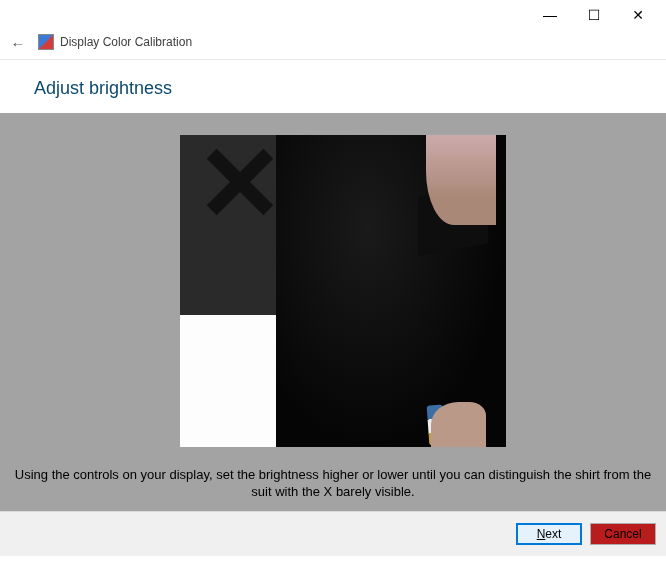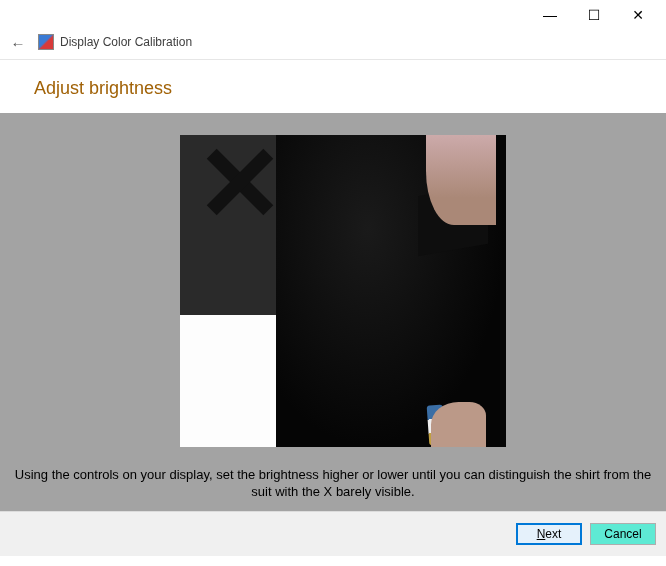--- a/index.html
+++ b/index.html
@@ -39,21 +39,21 @@
     font-size: 15px;
   }
   .app-icon {
     width: 16px; height: 16px;
     margin-right: 6px;
     background: linear-gradient(135deg,#3a7bd5 0%,#3a7bd5 45%, #d73a3a 55%, #d73a3a 100%);
     border: 1px solid #888;
   }
   .app-title { color: #404040; }
   .page-heading {
-    color: #a16207;
+    color: #0c4a6e;
     font-size: 18px;
     font-weight: 400;
     padding: 18px 0 14px 34px;
   }
   .calib-area {
     width: 666px;
     height: 398px;
     background: #a3a3a3;
     position: relative;
   }
@@ -137,21 +137,21 @@
     border-top: 1px solid #dcdcdc;
     display: flex;
     justify-content: flex-end;
     align-items: center;
     padding-right: 10px;
     gap: 8px;
   }
   .btn {
     min-width: 66px;
     height: 22px;
-    background: #5eead4;
+    background: #b91c1c;
     border: 1px solid #adadad;
     font-family: inherit;
     font-size: 12px;
     padding: 0 10px;
     display: inline-flex;
     align-items: center;
     justify-content: center;
     cursor: pointer;
   }
   .btn.primary {

